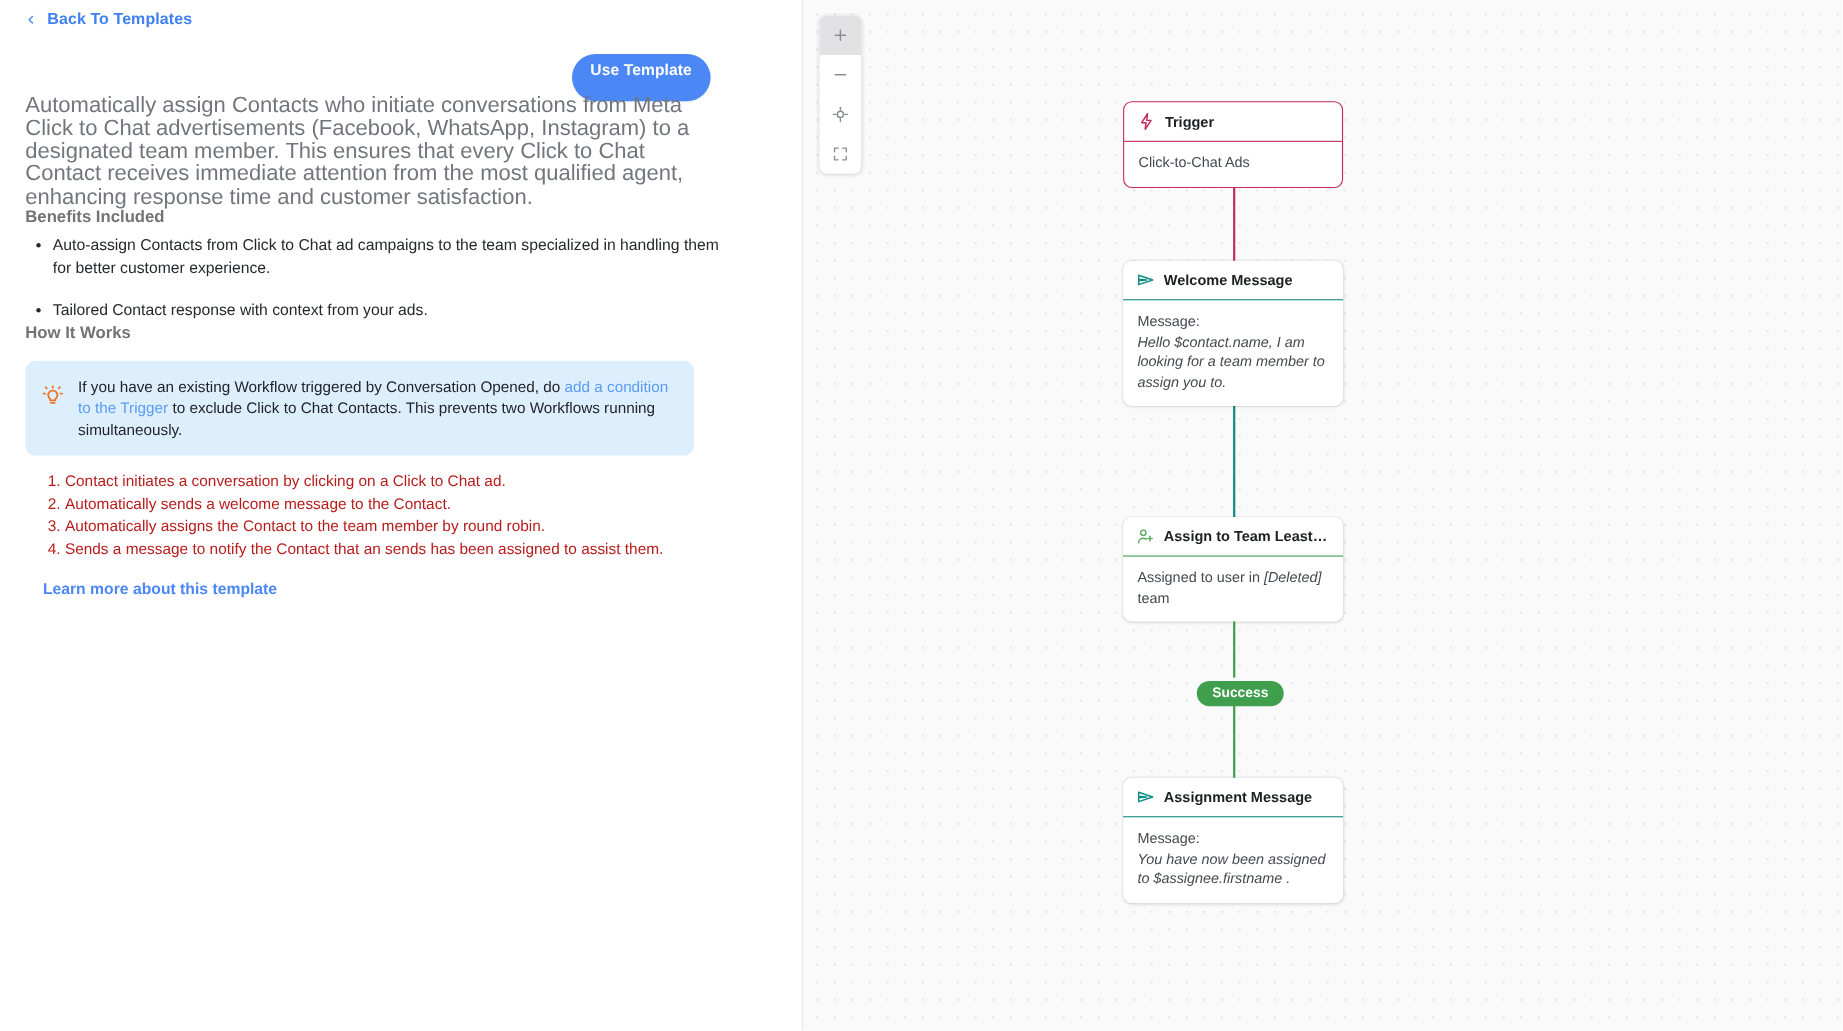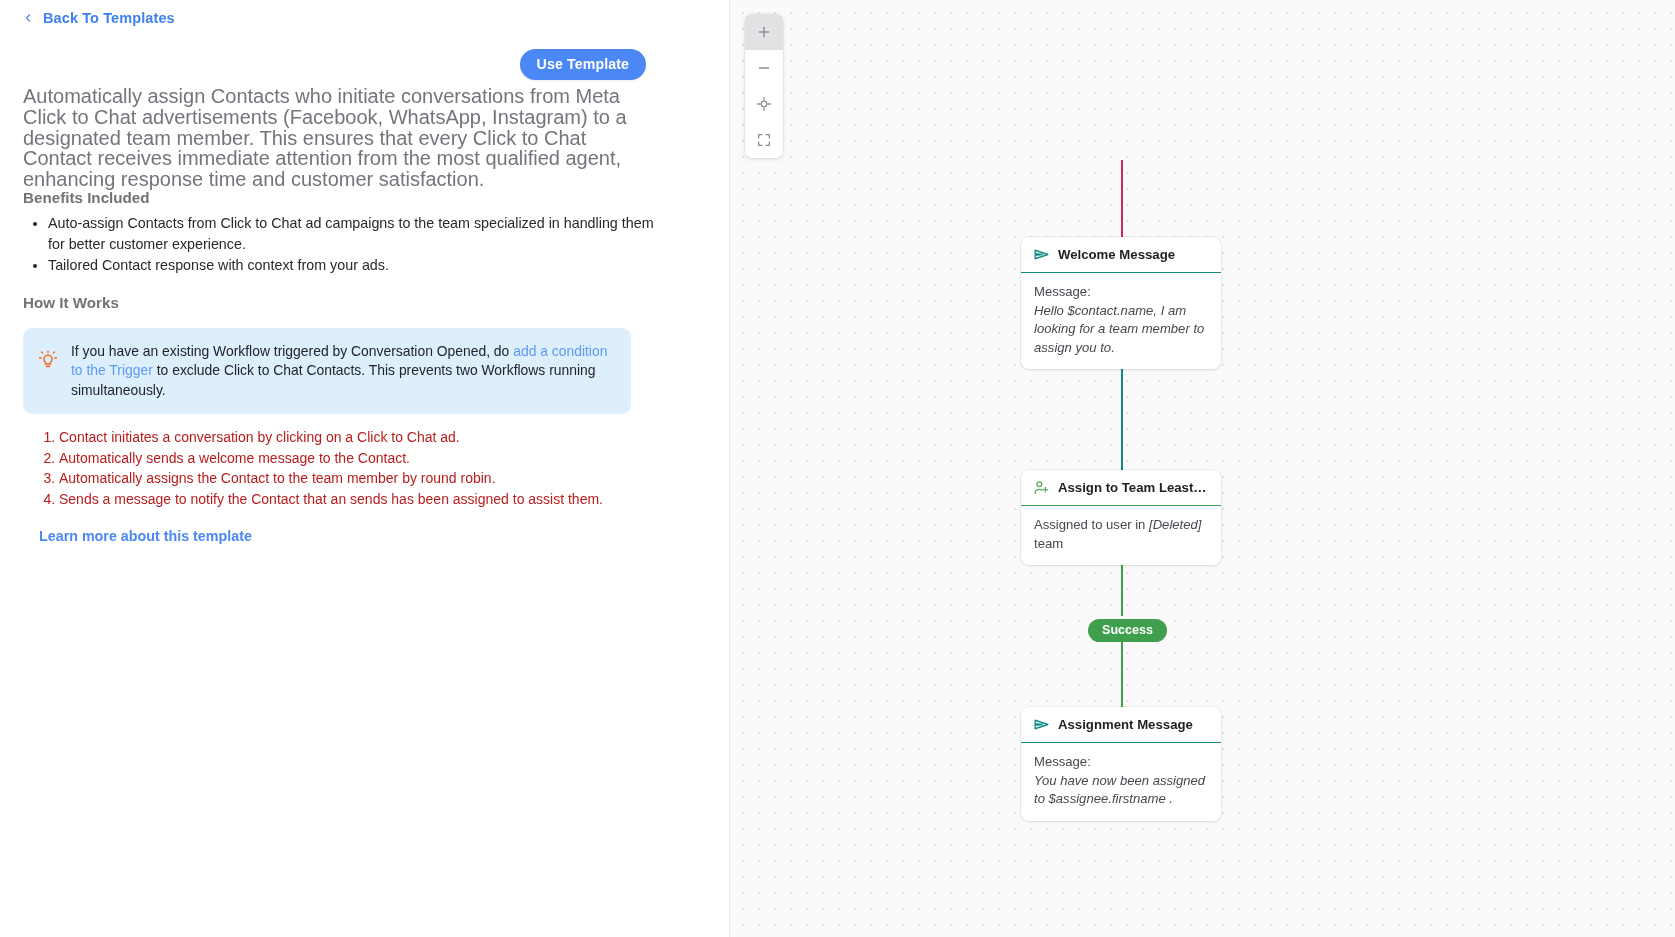--- a/index.html
+++ b/index.html
@@ -65,21 +65,21 @@
   }
 
   .use-template-btn {
     position: absolute;
     right: 83px;
     top: 49px;
     background: #4b87f5;
     color: #ffffff;
     border: none;
     border-radius: 22px;
-    padding: 7px 17px 8px 17px;
+    padding: 7px 17px 20px 17px;
     font-size: 14.2px;
     font-weight: 700;
     font-family: "Liberation Sans", sans-serif;
     cursor: pointer;
     letter-spacing: .1px;
     box-shadow: 0 1px 2px rgba(0,0,0,.07);
   }
 
   .intro-para {
     position: absolute;
@@ -106,21 +106,21 @@
     left: 24px;
     top: 213px;
     width: 625px;
     margin: 0;
     padding-left: 24px;
     font-size: 14.3px;
     line-height: 20.6px;
     color: #26282d;
   }
   .benefits-list li { margin-bottom: 0px; }
-  .benefits-list li + li { margin-top: 1px; }
+  .benefits-list li + li { margin-top: 18px; }
 
   .callout {
     position: absolute;
     left: 23px;
     top: 328px;
     width: 608px;
     min-height: 64px;
     background: #ddeffc;
     border-radius: 9px;
     box-sizing: border-box;
@@ -360,20 +360,29 @@
             <polyline points="9 20 4 20 4 15"></polyline>
           </svg>
       </button>
     </div>
 
     <div class="conn" style="left:391px; top:160px; height:108px; background:#c62a57;"></div>
     <div class="conn" style="left:391px; top:360px; height:116px; background:#0f8c83;"></div>
     <div class="conn" style="left:391px; top:550px; height:66px; background:#3f9f4c;"></div>
     <div class="conn" style="left:391px; top:620px; height:95px; background:#3f9f4c;"></div>
 
+    <div class="node trigger" style="left:291px; top:92px;">
+      <div class="node-head">
+        <svg class="node-icon" viewBox="0 0 24 24" fill="none" stroke="currentColor" stroke-width="1.9" stroke-linecap="round" stroke-linejoin="round">
+            <polygon points="13 2 5.5 13.5 11 13.5 10 22 17.5 10.5 12 10.5"></polygon>
+          </svg>
+        <span class="node-title">Trigger</span>
+      </div>
+      <div class="node-body">Click-to-Chat Ads</div>
+    </div>
 
     <div class="node teal" style="left:291px; top:237px;">
       <div class="node-head">
         <svg class="node-icon" viewBox="0 0 24 24" fill="none" stroke="currentColor" stroke-width="1.9" stroke-linecap="round" stroke-linejoin="round">
             <polygon points="3 6 21 12 3 18 3 13 13 12 3 11"></polygon>
           </svg>
         <span class="node-title">Welcome Message</span>
       </div>
       <div class="node-body">
         <div>Message:</div>

